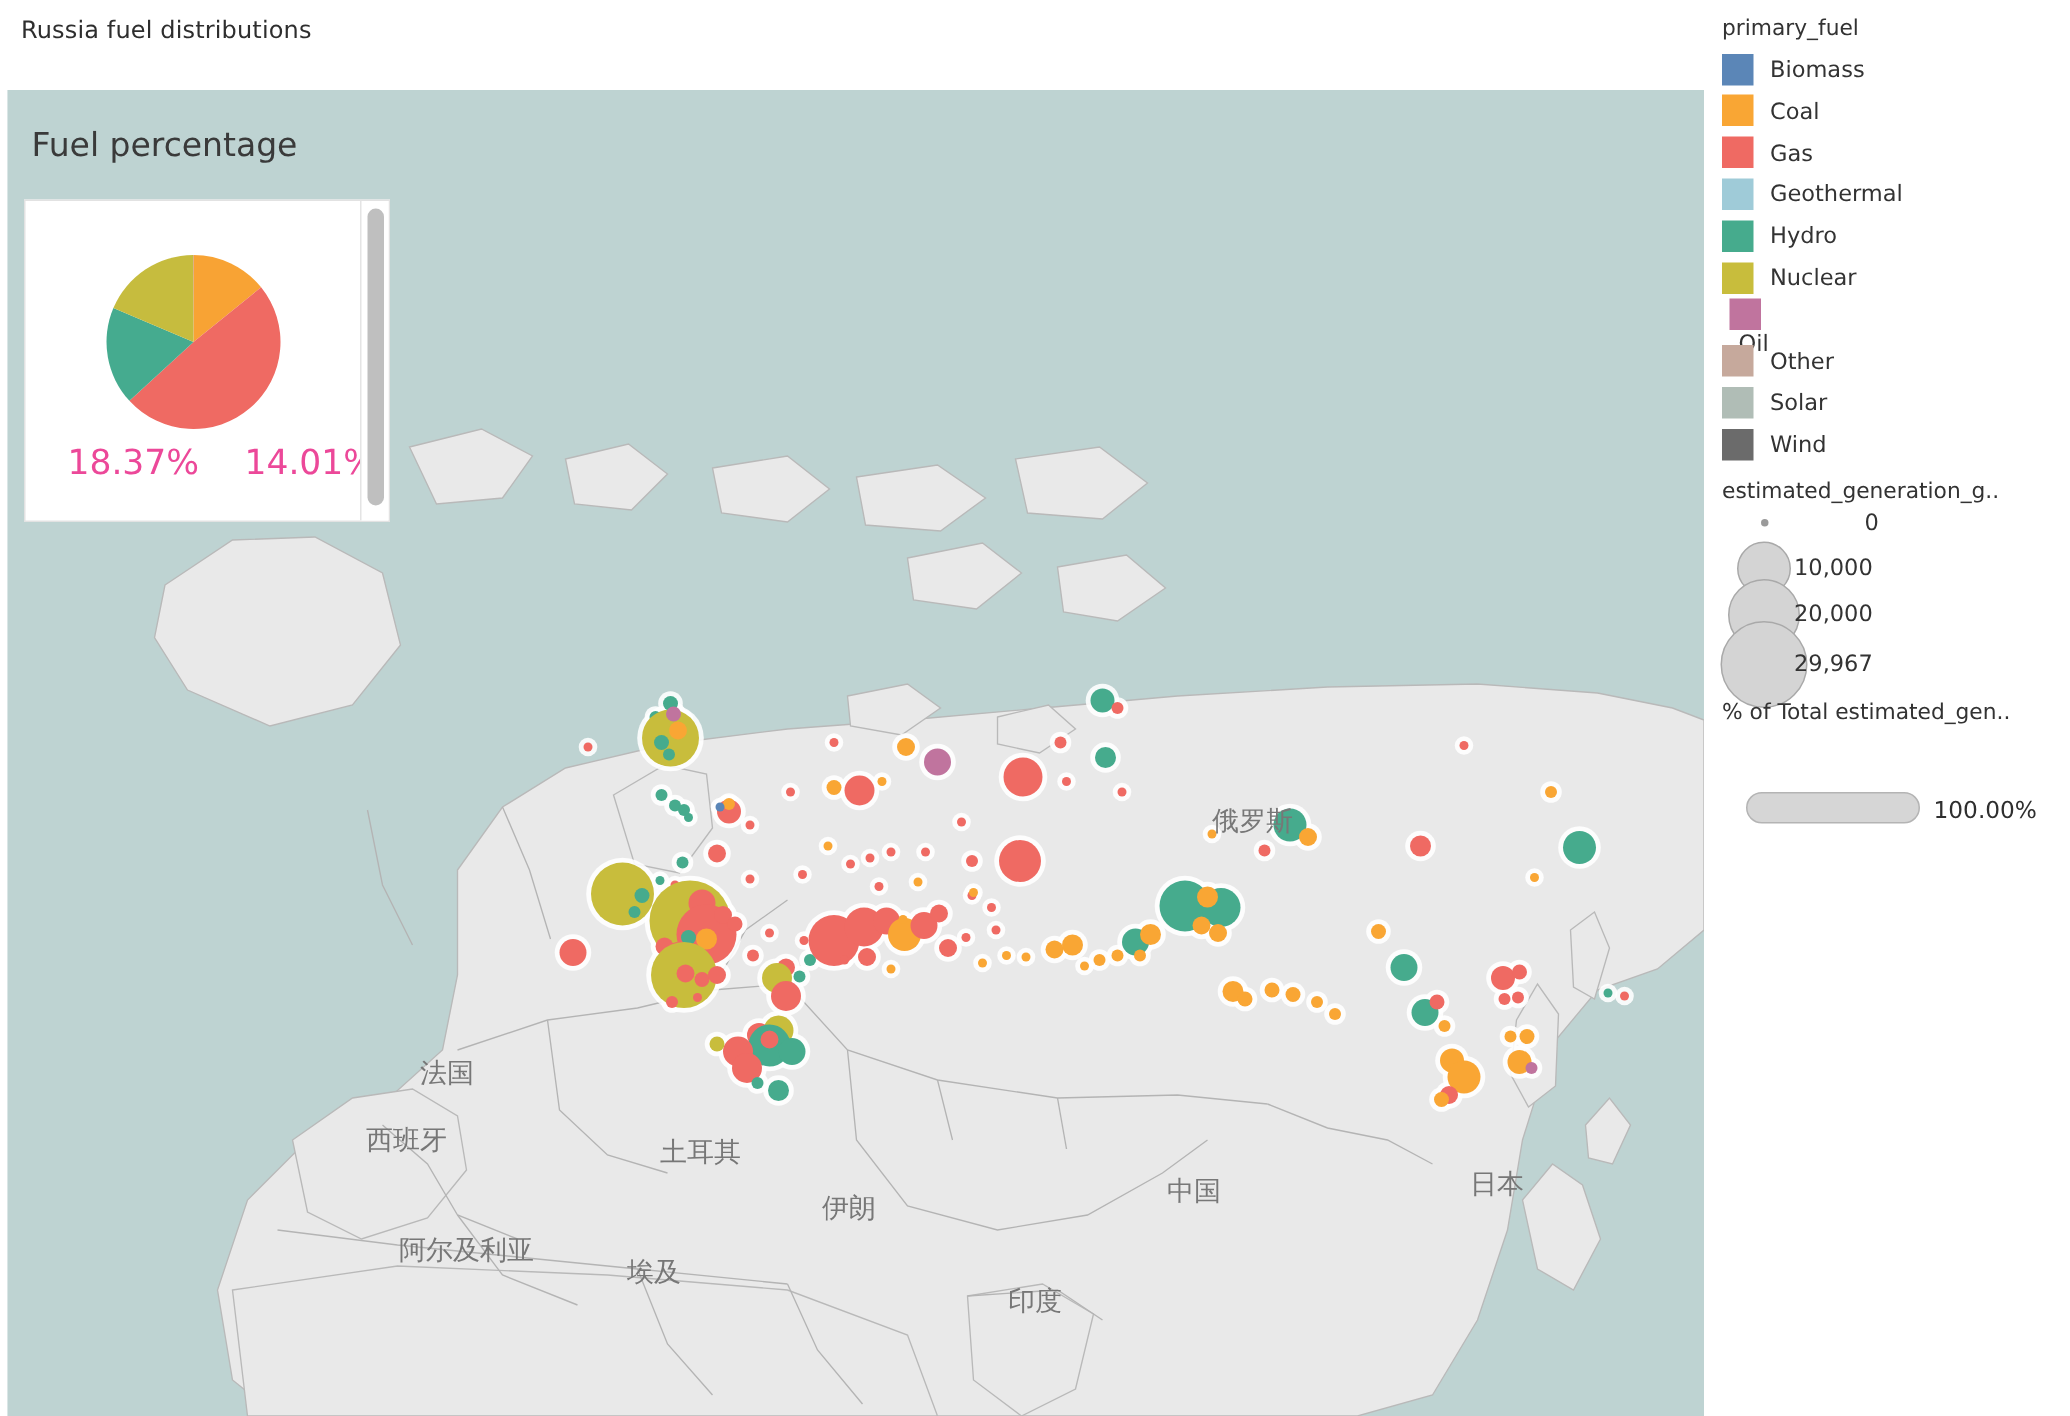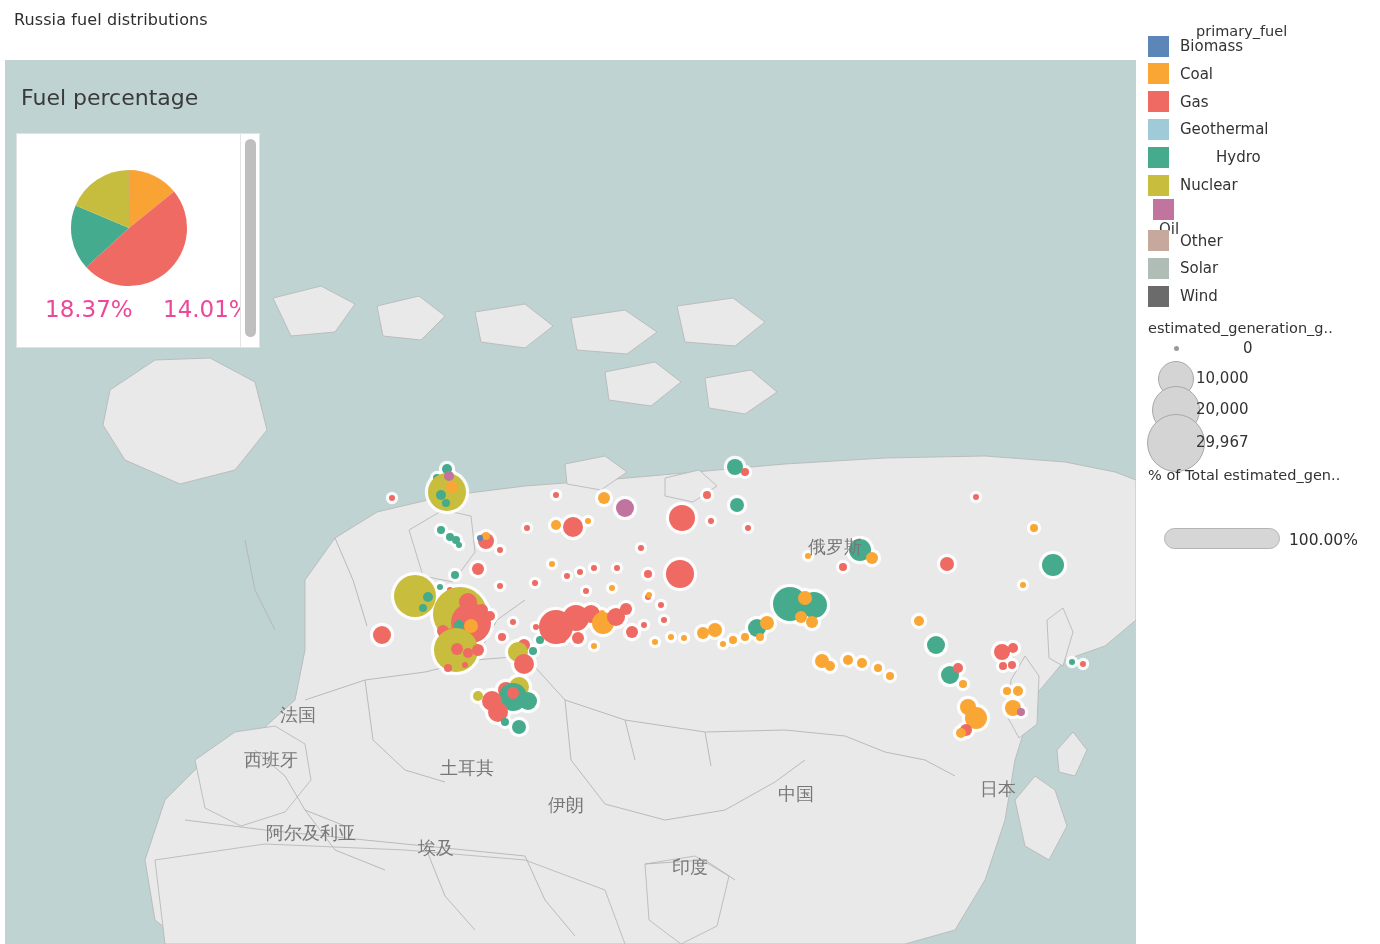--- a/index.html
+++ b/index.html
@@ -117,21 +117,21 @@
     width: 232px;
     height: 944px;
     background: #ffffff;
   }
   .legend-title {
     font-size: 14.5px;
     color: #333333;
     white-space: nowrap;
     font-family: "DejaVu Sans", "Liberation Sans", sans-serif;
   }
-  #fuel-legend-title { position: absolute; left: 0px;  top: 23px; margin-left: 48px; }
+  #fuel-legend-title { position: absolute; left: 0px;  top: 11px; }
   .legend-row {
     position: absolute;
     left: 0px;
     height: 28px;
     display: flex;
     align-items: center;
   }
   .legend-swatch {
     width: 21px;
     height: 21px;
@@ -629,21 +629,21 @@
         <div class="legend-label">Coal</div>
       </div>
       <div class="legend-row" style="top: 87.6px;">
         <div class="legend-swatch" style="background: rgb(239, 106, 99);"></div>
         <div class="legend-label">Gas</div>
       </div>
       <div class="legend-row" style="top: 115.4px;">
         <div class="legend-swatch" style="background: rgb(159, 203, 216);"></div>
         <div class="legend-label">Geothermal</div>
       </div>
-      <div class="legend-row" style="top: 143.2px; gap: 36px;">
+      <div class="legend-row" style="top: 143.2px;">
         <div class="legend-swatch" style="background: rgb(70, 171, 141);"></div>
         <div class="legend-label">Hydro</div>
       </div>
       <div class="legend-row" style="top: 171px;">
         <div class="legend-swatch" style="background: rgb(200, 189, 60);"></div>
         <div class="legend-label">Nuclear</div>
       </div>
       <div class="legend-row" style="top: 198.8px; flex-direction: column;">
         <div class="legend-swatch" style="background: rgb(192, 116, 158);"></div>
         <div class="legend-label">Oil</div>

